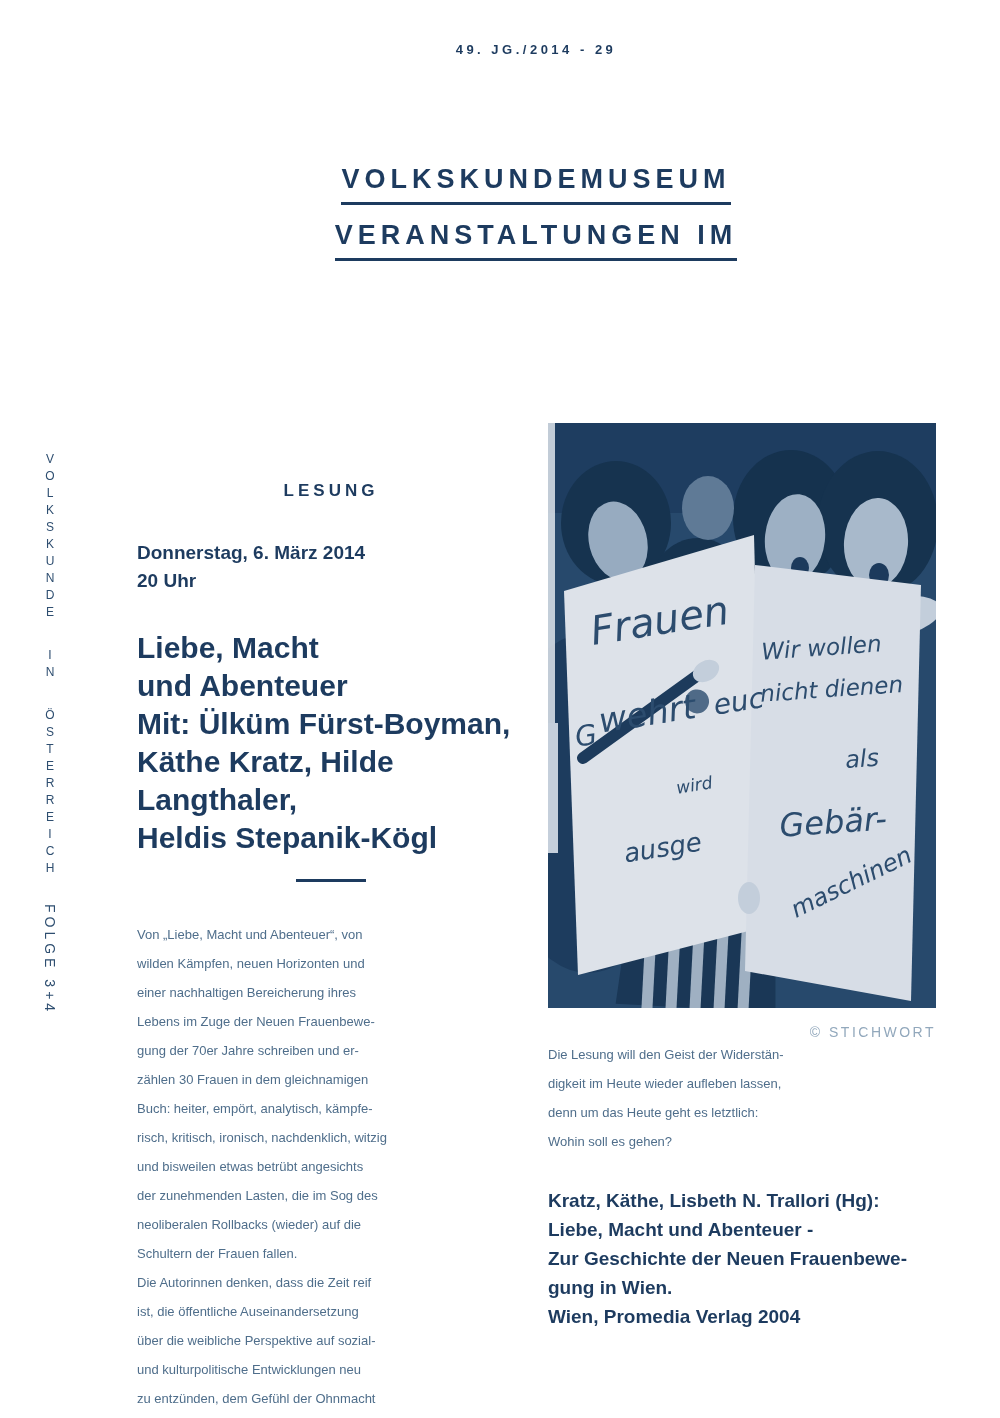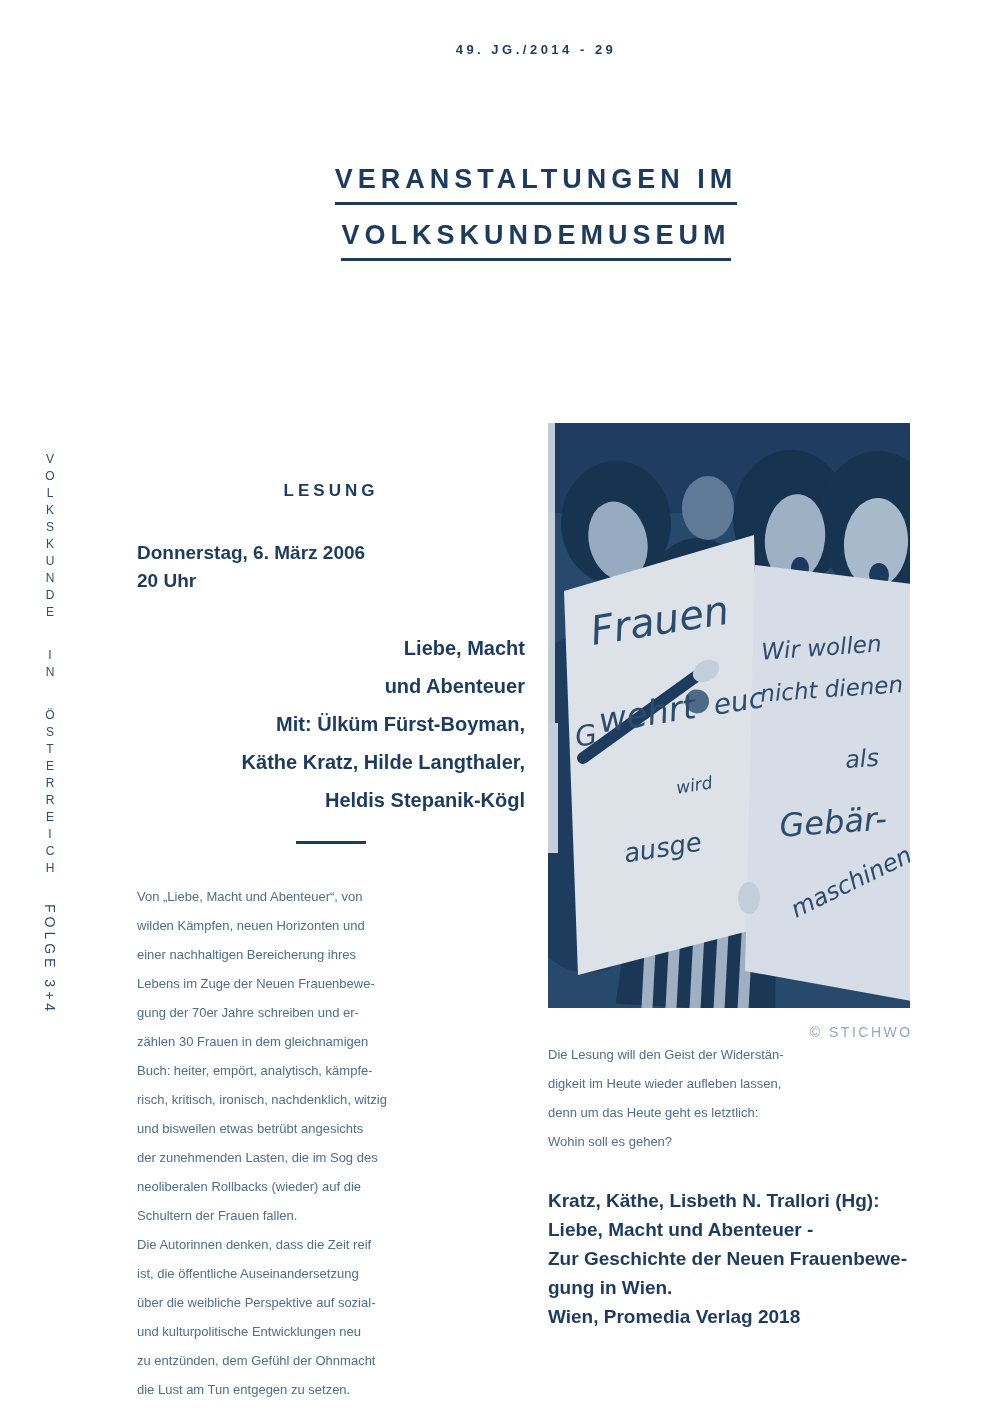--- a/index.html
+++ b/index.html
@@ -5,21 +5,21 @@
   :root{
     --navy:#1d3b5f;
     --body:#4f6e8b;
     --credit:#92a8bc;
     --photo-dark:#27496c;
   }
   *{margin:0;padding:0;box-sizing:border-box;}
   html,body{background:#ffffff;}
   .page{
     position:relative;
-    width:910px;height:1418px;
+    width:1000px;height:1418px;
     background:#ffffff;
     font-family:"Liberation Sans",sans-serif;
     overflow:hidden;
   }
   .journal-header{
     position:absolute;left:137px;top:42px;width:798px;
     text-align:center;
     font-size:13px;font-weight:bold;letter-spacing:3.5px;
     color:var(--navy);
   }
@@ -57,22 +57,22 @@
     font-size:17px;font-weight:bold;letter-spacing:4px;
     color:var(--navy);
   }
   .date-block{
     margin-top:38px;
     font-size:19px;font-weight:bold;line-height:28px;
     color:var(--navy);
   }
   .event-title{
     margin-top:34px;
-    text-align:right;
-    font-size:20px;font-weight:bold;line-height:38px;
+    text-align:left;
+    font-size:30px;font-weight:bold;line-height:38px;
     color:var(--navy);
     white-space:pre-line;
   }
   .divider{
     width:70px;height:3px;background:var(--navy);
     margin:22px auto 0;
   }
   .body-text{
     font-size:13px;line-height:29px;
     color:var(--body);
@@ -103,35 +103,35 @@
   }
 </style>
 </head>
 <body>
 
 <div class="page">
 
   <div class="journal-header">49. JG./2014 - 29</div>
 
   <div class="main-title">
+    <div><span class="title-line">VOLKSKUNDEMUSEUM</span></div>
     <div><span class="title-line">VERANSTALTUNGEN IM</span></div>
-    <div><span class="title-line">VOLKSKUNDEMUSEUM</span></div>
   </div>
 
   <div class="spine">
     <span class="upright">VOLKSKUNDE</span>
     <span class="upright">IN</span>
     <span class="upright">ÖSTERREICH</span>
     <span class="sideways">FOLGE 3+4</span>
   </div>
 
   <div class="col-left">
     <div class="section-label">LESUNG</div>
     <div class="date-block">
-      <div>Donnerstag, 6. März 2006</div>
+      <div>Donnerstag, 6. März 2014</div>
       <div>20 Uhr</div>
     </div>
     <div class="event-title">Liebe, Macht
 und Abenteuer
 Mit: Ülküm Fürst-Boyman,
 Käthe Kratz, Hilde Langthaler,
 Heldis Stepanik-Kögl</div>
     <div class="divider"></div>
     <div class="body-text description">Von „Liebe, Macht und Abenteuer“, von
 wilden Kämpfen, neuen Horizonten und
@@ -217,17 +217,17 @@
 
     <div class="body-text lead">Die Lesung will den Geist der Widerstän-
 digkeit im Heute wieder aufleben lassen,
 denn um das Heute geht es letztlich:
 Wohin soll es gehen?</div>
 
     <div class="book-ref">Kratz, Käthe, Lisbeth N. Trallori (Hg):
 Liebe, Macht und Abenteuer -
 Zur Geschichte der Neuen Frauenbewe-
 gung in Wien.
-Wien, Promedia Verlag 2018</div>
+Wien, Promedia Verlag 2004</div>
 
   </div>
 
 </div>
 
 </body></html>

